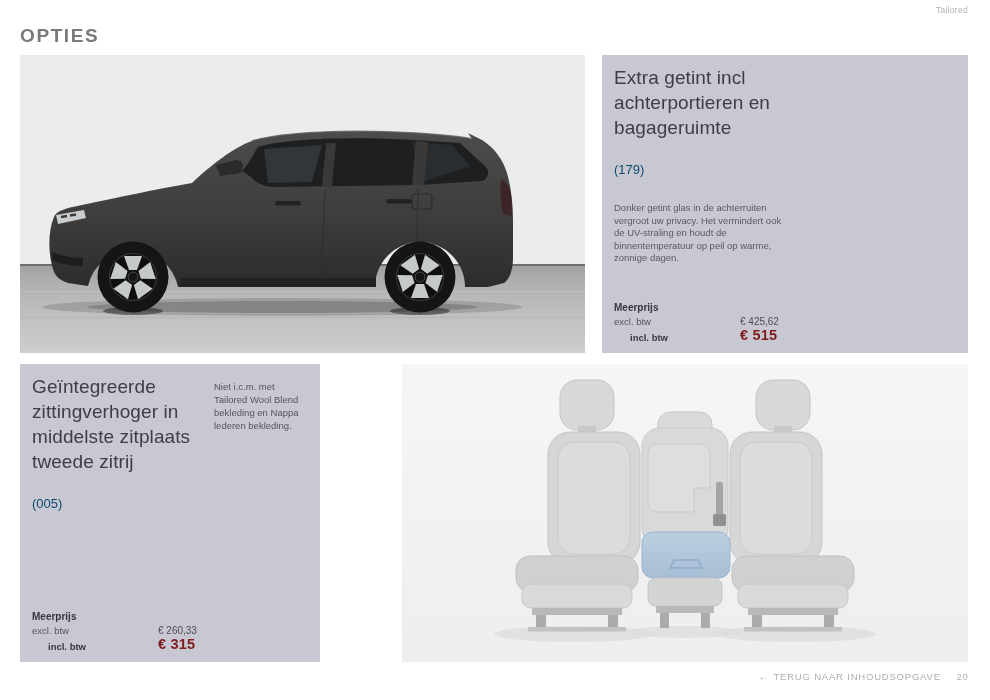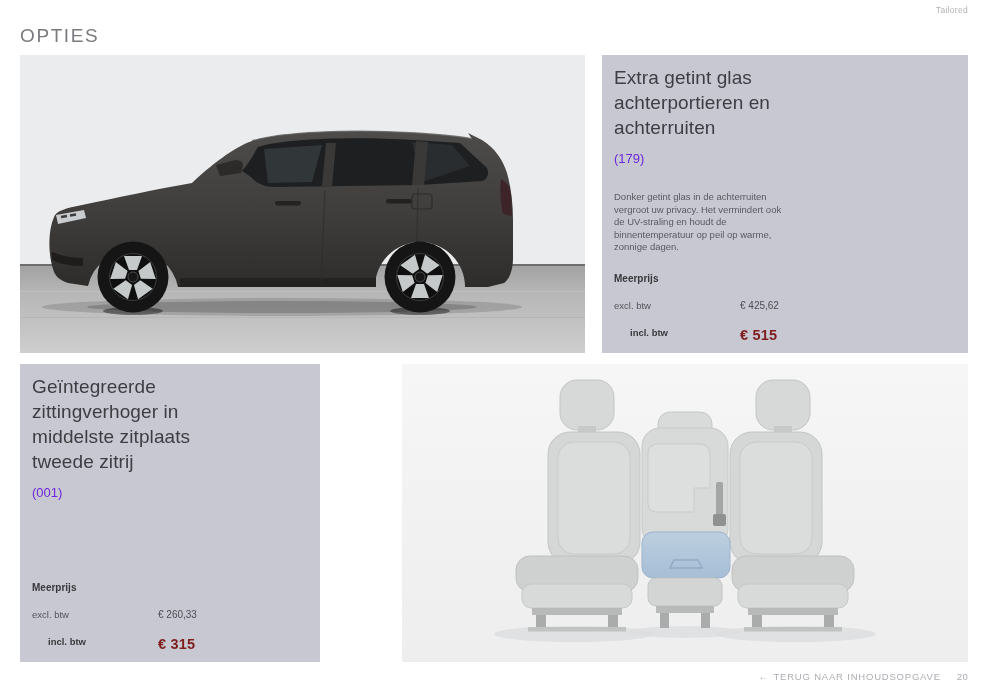--- a/index.html
+++ b/index.html
@@ -1,42 +1,42 @@
 <!DOCTYPE html>
 <html><head>
 <meta charset="utf-8">
 <style>
   * { margin:0; padding:0; box-sizing:border-box; }
   html,body { background:#ffffff; }
   body { font-family:"Liberation Sans","DejaVu Sans",sans-serif; }
   .page { position:relative; width:990px; height:700px; background:#ffffff; overflow:hidden; }
 
   .category-label { position:absolute; top:5px; right:22px; font-size:8.5px; color:#b3b1b5; letter-spacing:0.3px; }
-  .page-title { position:absolute; top:25px; left:20px; font-size:19px; font-weight:400; color:#7b797e; letter-spacing:1.6px; }
+  .page-title { position:absolute; top:25px; left:20px; font-size:19px; font-weight:700; color:#7b797e; letter-spacing:1.6px; }
 
   .panel { position:absolute; }
   .panel-car   { left:20px;  top:55px;  width:565px; height:298px; }
   .panel-o179  { left:602px; top:55px;  width:366px; height:298px; background:#c8c8d2; }
   .panel-o014  { left:20px;  top:364px; width:300px; height:298px; background:#c8c8d2; }
   .panel-seats { left:402px; top:364px; width:566px; height:298px; }
   .panel svg { display:block; width:100%; height:100%; }
 
   .text-panel { padding:10px 12px; }
   .opt-title { font-size:19px; font-weight:400; color:#3e3d43; line-height:25px; letter-spacing:0.1px; }
   .panel-o179 .opt-title { width:178px; }
   .panel-o014 .opt-title { width:174px; }
-  .opt-code { margin-top:11px; font-size:13px; color:#6d28d9; }
+  .opt-code { margin-top:22px; font-size:13px; color:#0c4a6e; }
   .opt-desc { margin-top:25px; width:180px; font-size:9.5px; line-height:12.6px; color:#5a5960; }
   .two-col { display:flex; }
   .two-col .col-title { width:182px; flex:0 0 182px; }
   .opt-note { margin-top:6px; width:172px; font-size:9.5px; line-height:13px; color:#55545b; }
 
   .price { position:absolute; left:12px; right:12px; bottom:10px; }
   .price-label { font-size:10px; font-weight:700; color:#38373c; margin-bottom:3px; }
-  .price-row { display:flex; align-items:flex-start; margin-top:16px; }
+  .price-row { display:flex; align-items:flex-end; margin-top:0; }
   .price-row .lbl { width:126px; flex:0 0 126px; font-size:9.5px; color:#55545a; }
   .price-row .val { font-size:10px; color:#4e4d53; }
   .price-row.incl .lbl { font-weight:700; color:#39383d;padding-left:16px; }
   .price-row.incl .val { font-size:14.5px; font-weight:700; color:#7f1d1d; letter-spacing:0.2px; }
 
   .footer { position:absolute; top:671px; right:22px; display:flex; align-items:baseline; font-size:9.5px; color:#aeacb1; letter-spacing:0.8px; }
   .footer .arrow { margin-right:5px; font-size:10px; letter-spacing:0; }
   .footer .back-link { color:#aeacb1; text-decoration:none; cursor:pointer; }
   .footer .page-num { margin-left:16px; letter-spacing:0.3px;text-align:right; }
 </style>
@@ -117,42 +117,43 @@
           <path d="M-9,-21 L9,-21 L4,-7 L-4,-7 Z" transform="rotate(180)"></path>
           <path d="M-9,-21 L9,-21 L4,-7 L-4,-7 Z" transform="rotate(252)"></path>
           <path d="M-9,-21 L9,-21 L4,-7 L-4,-7 Z" transform="rotate(324)"></path>
         </g>
         <circle r="5" fill="#161616" stroke="#4d4d4d" stroke-width="1"></circle>
       </g>
     </svg>
   </figure>
 
   <section class="panel panel-o179 text-panel">
-    <h2 class="opt-title">Extra getint glas achterportieren en achterruiten</h2>
+    <h2 class="opt-title">Extra getint incl achterportieren en bagageruimte</h2>
     <div class="opt-code">(179)</div>
     <p class="opt-desc">Donker getint glas in de achterruiten vergroot uw privacy. Het vermindert ook de UV-straling en houdt de binnentemperatuur op peil op warme, zonnige dagen.</p>
     <div class="price">
       <div class="price-label">Meerprijs</div>
       <div class="price-row">
         <span class="lbl">excl. btw</span>
         <span class="val">€ 425,62</span>
       </div>
       <div class="price-row incl">
         <span class="lbl">incl. btw</span>
         <span class="val">€ 515</span>
       </div>
     </div>
   </section>
 
   <section class="panel panel-o014 text-panel">
     <div class="two-col">
       <div class="col-title">
         <h2 class="opt-title">Geïntegreerde zittingverhoger in middelste zitplaats tweede zitrij</h2>
-        <div class="opt-code">(001)</div>
-      </div>
+        <div class="opt-code">(005)</div>
+      </div>
+      <p class="opt-note">Niet i.c.m. met Tailored Wool Blend bekleding en Nappa lederen bekleding.</p>
     </div>
     <div class="price">
       <div class="price-label">Meerprijs</div>
       <div class="price-row">
         <span class="lbl">excl. btw</span>
         <span class="val">€ 260,33</span>
       </div>
       <div class="price-row incl">
         <span class="lbl">incl. btw</span>
         <span class="val">€ 315</span>

